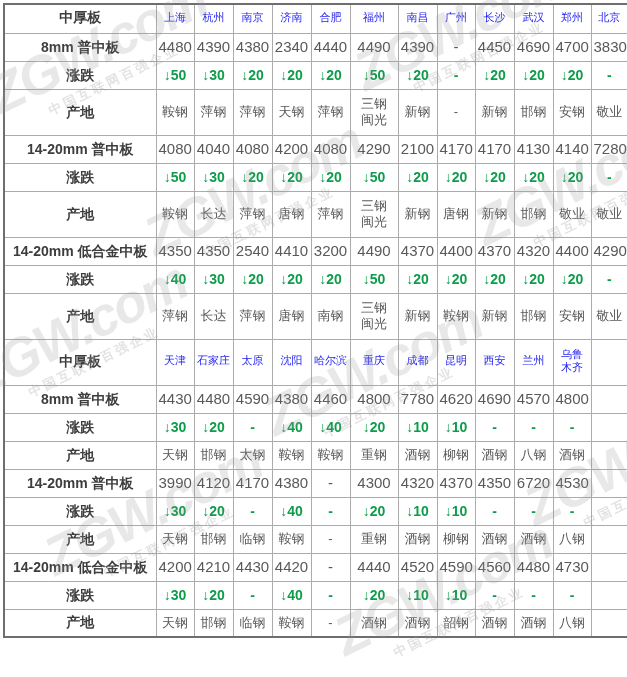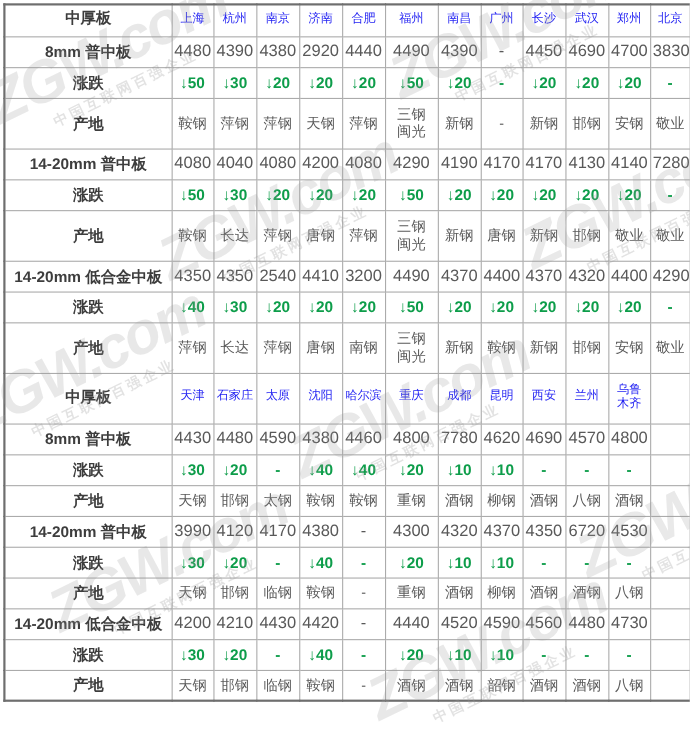--- a/index.html
+++ b/index.html
@@ -126,21 +126,21 @@
           <td class="city-cell">长沙</td>
           <td class="city-cell">武汉</td>
           <td class="city-cell">郑州</td>
           <td class="city-cell">北京</td>
         </tr>
         <tr class="row-price">
           <td class="label-cell">8mm 普中板</td>
           <td class="price-cell">4480</td>
           <td class="price-cell">4390</td>
           <td class="price-cell">4380</td>
-          <td class="price-cell">2920</td>
+          <td class="price-cell">2340</td>
           <td class="price-cell">4440</td>
           <td class="price-cell">4490</td>
           <td class="price-cell">4390</td>
           <td class="price-cell">-</td>
           <td class="price-cell">4450</td>
           <td class="price-cell">4690</td>
           <td class="price-cell">4700</td>
           <td class="price-cell">3830</td>
         </tr>
         <tr class="row-change">
@@ -174,21 +174,21 @@
           <td class="origin-cell">敬业</td>
         </tr>
         <tr class="row-price">
           <td class="label-cell">14-20mm 普中板</td>
           <td class="price-cell">4080</td>
           <td class="price-cell">4040</td>
           <td class="price-cell">4080</td>
           <td class="price-cell">4200</td>
           <td class="price-cell">4080</td>
           <td class="price-cell">4290</td>
-          <td class="price-cell">4190</td>
+          <td class="price-cell">2100</td>
           <td class="price-cell">4170</td>
           <td class="price-cell">4170</td>
           <td class="price-cell">4130</td>
           <td class="price-cell">4140</td>
           <td class="price-cell">7280</td>
         </tr>
         <tr class="row-change">
           <td class="label-cell">涨跌</td>
           <td class="change-cell">↓50</td>
           <td class="change-cell">↓30</td>

